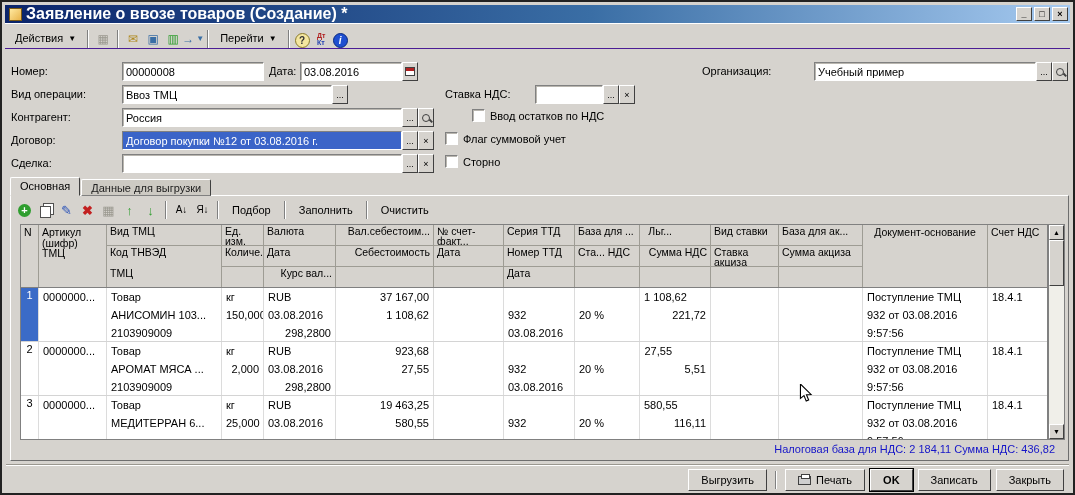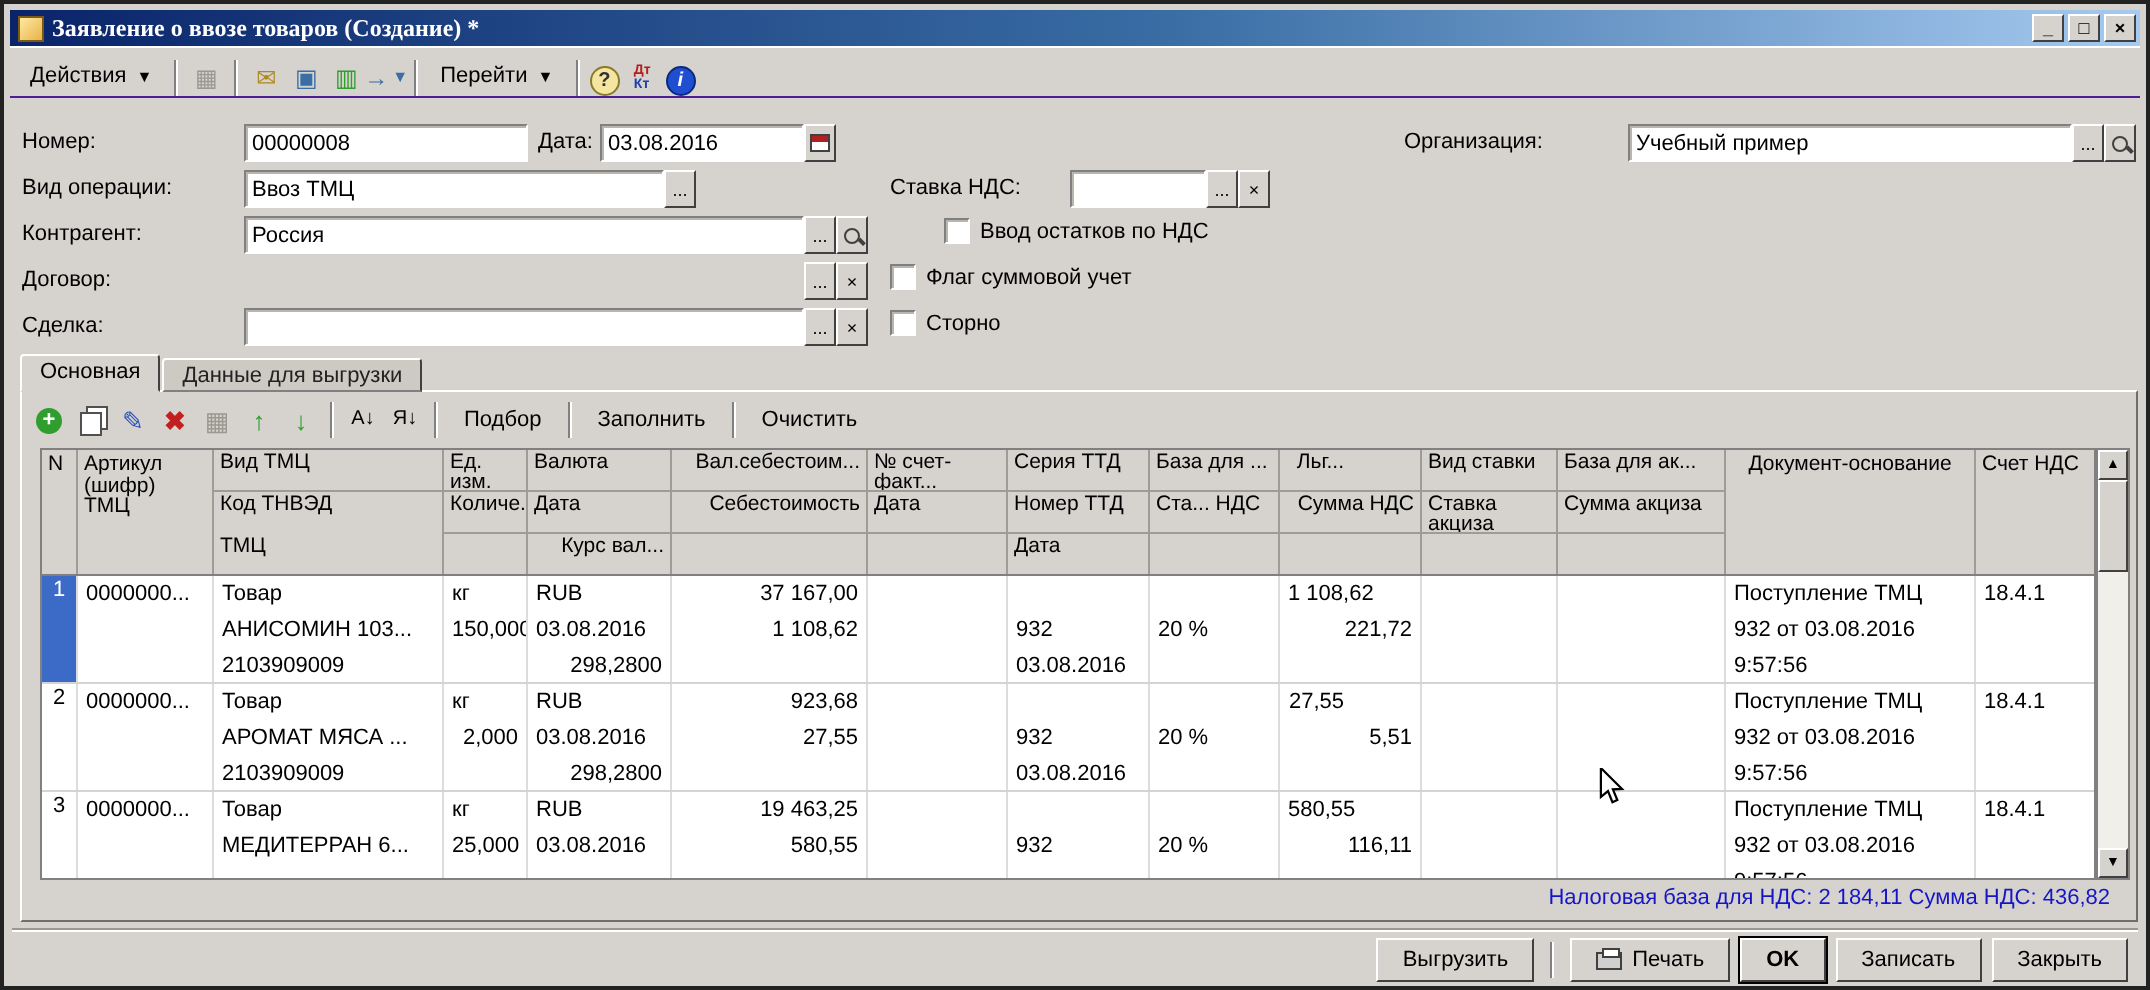--- a/index.html
+++ b/index.html
@@ -14,21 +14,21 @@
     border:2px solid #222; 
   }
   
   .titlebar {
     position:absolute; left:3px; top:3px; right:3px; height:18px;
     background:linear-gradient(90deg,#0a246a,#3a6ea5 55%,#a6caf0);
     display:flex; align-items:center; padding:0 2px; color:#fff;
   }
   .title-icon { width:13px; height:13px; margin:0 4px 0 2px;
     background:linear-gradient(135deg,#ffe9a0,#e8b34a); border:1px solid #7a5a14; }
-  .title-text { font-weight:bold; font-size:12px; white-space:nowrap;font-family:Liberation Serif, serif; }
+  .title-text { font-weight:bold; font-size:16px; white-space:nowrap; }
   .tb-controls { margin-left:auto; display:flex; gap:2px; }
   .tb-btn {
     width:16px; height:14px; background:#d6d3ce; color:#000;
     border:1px solid; border-color:#fff #404040 #404040 #fff;
     display:flex; align-items:center; justify-content:center;
     font-size:9px; line-height:1; font-weight:bold;
   }
   
   .main-toolbar {
     position:absolute; left:3px; top:21px; right:3px; height:26px;
@@ -202,20 +202,21 @@
   <button class="fbtn" style="left:416px; top:106px;">
       <span class="lens"></span>
     </button>
 
   <div class="chk" style="left:443px; top:107px;padding-left:27px;">
     <span class="box"></span>
     <span>Ввод остатков по НДС</span>
   </div>
 
   <div class="lbl" style="left:9px; top:132px;">Договор:</div>
+  <input class="field sel" style="left: 120px; top: 129px; width: 280px; background: rgb(59, 100, 200);" value="Договор покупки №12 от 03.08.2016 г.">
   <button class="fbtn" style="left:400px; top:129px;">...</button>
   <button class="fbtn" style="left:416px; top:129px;">×</button>
 
   <div class="chk" style="left:443px; top:130px;">
     <span class="box"></span>
     <span>Флаг суммовой учет</span>
   </div>
 
   <div class="lbl" style="left:9px; top:155px;">Сделка:</div>
   <input class="field" style="left: 120px; top: 152px; width: 280px;">

